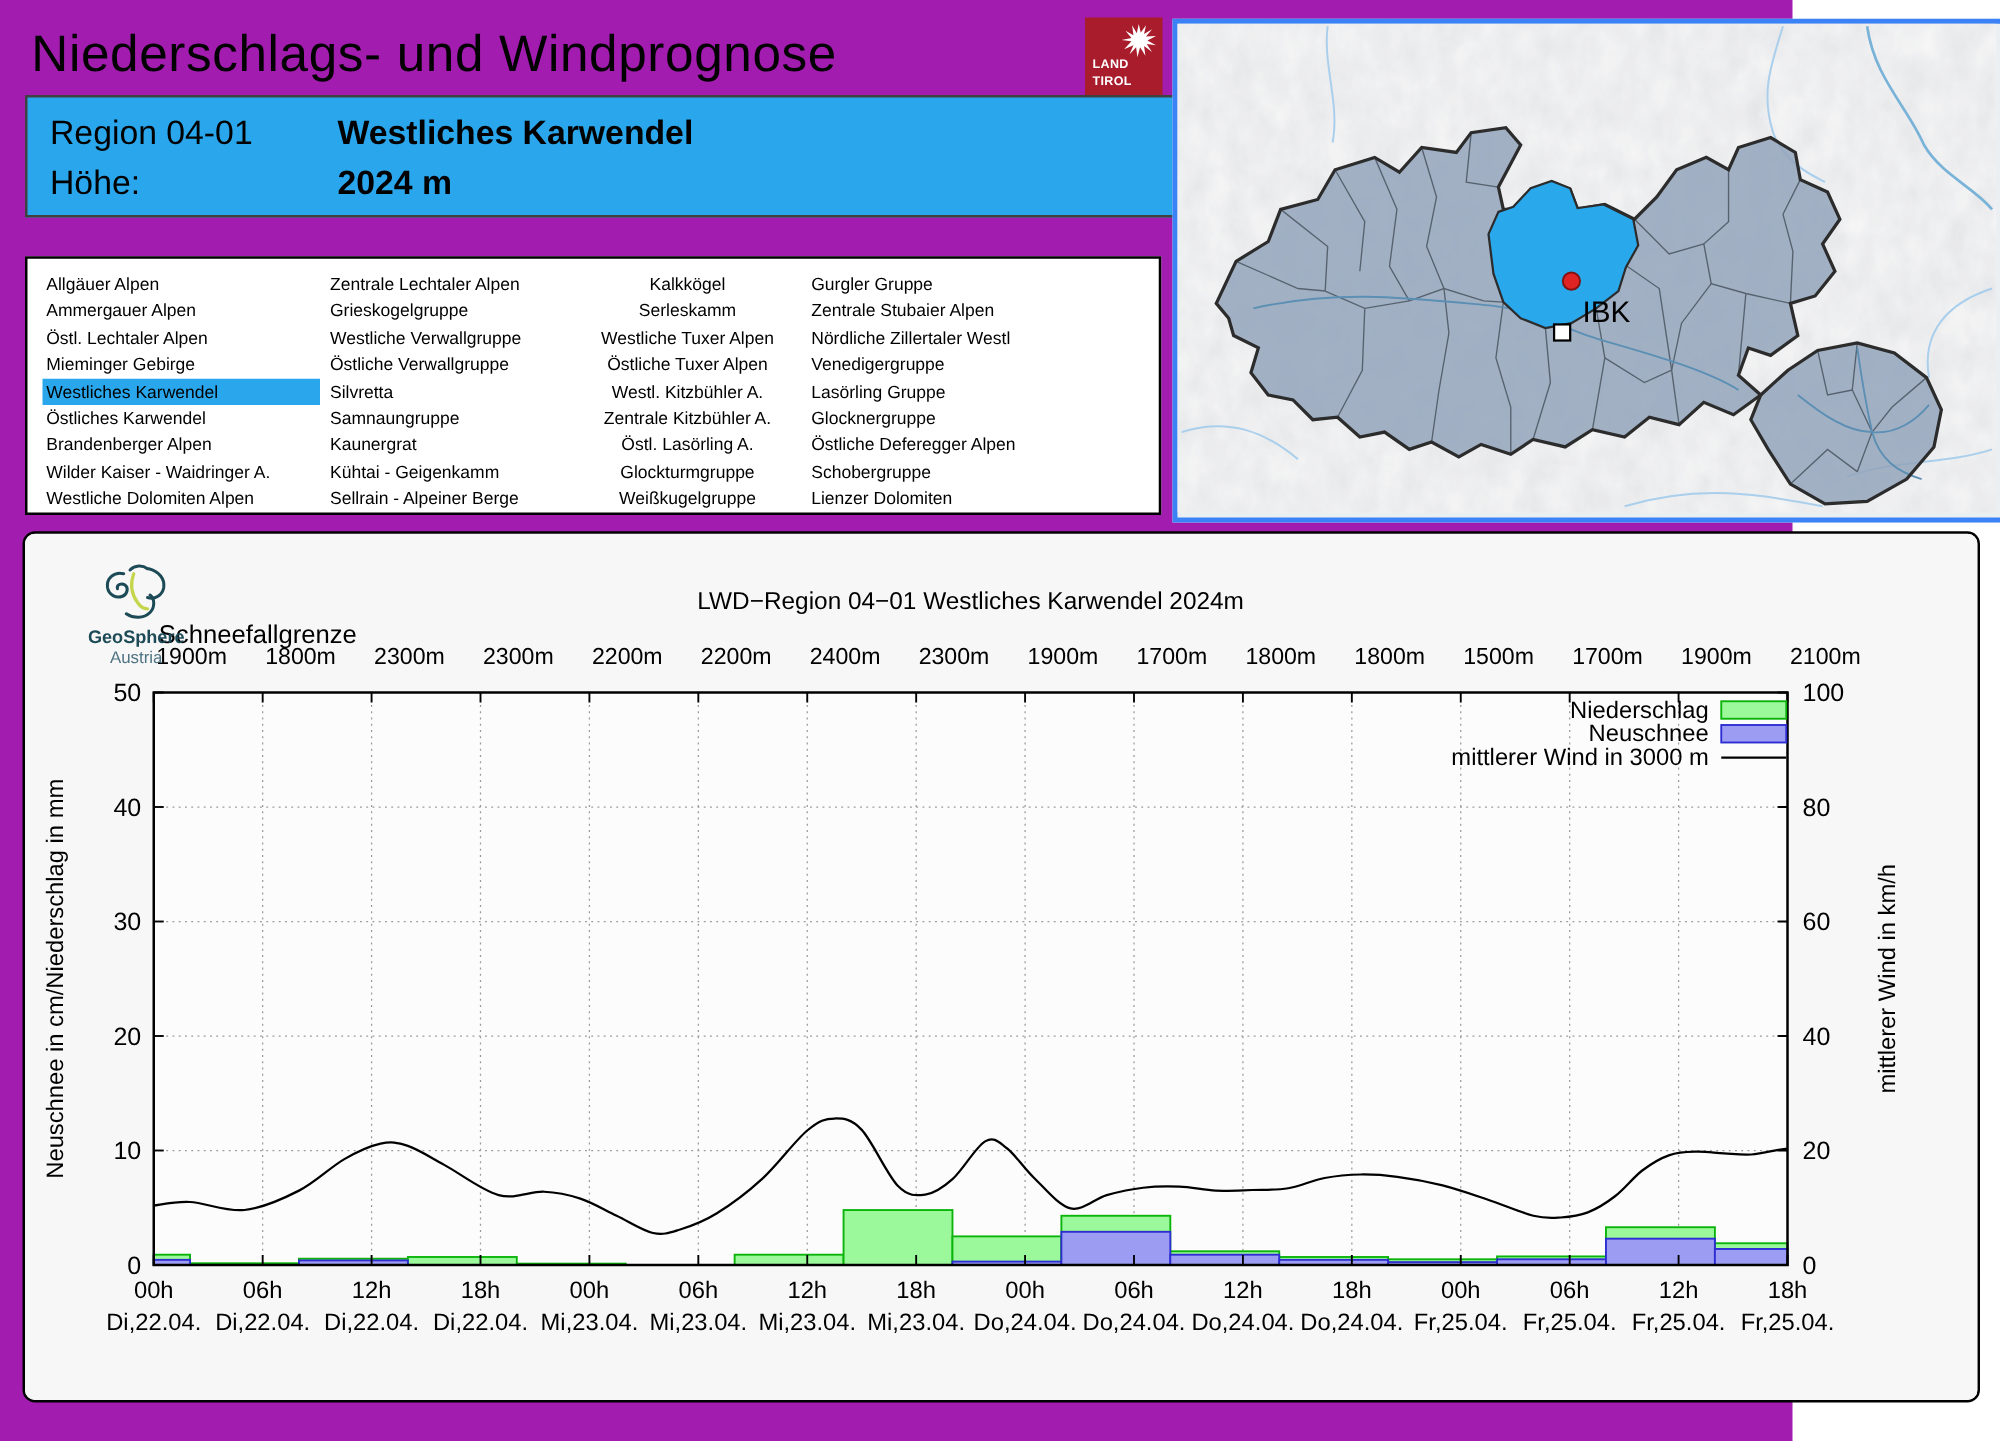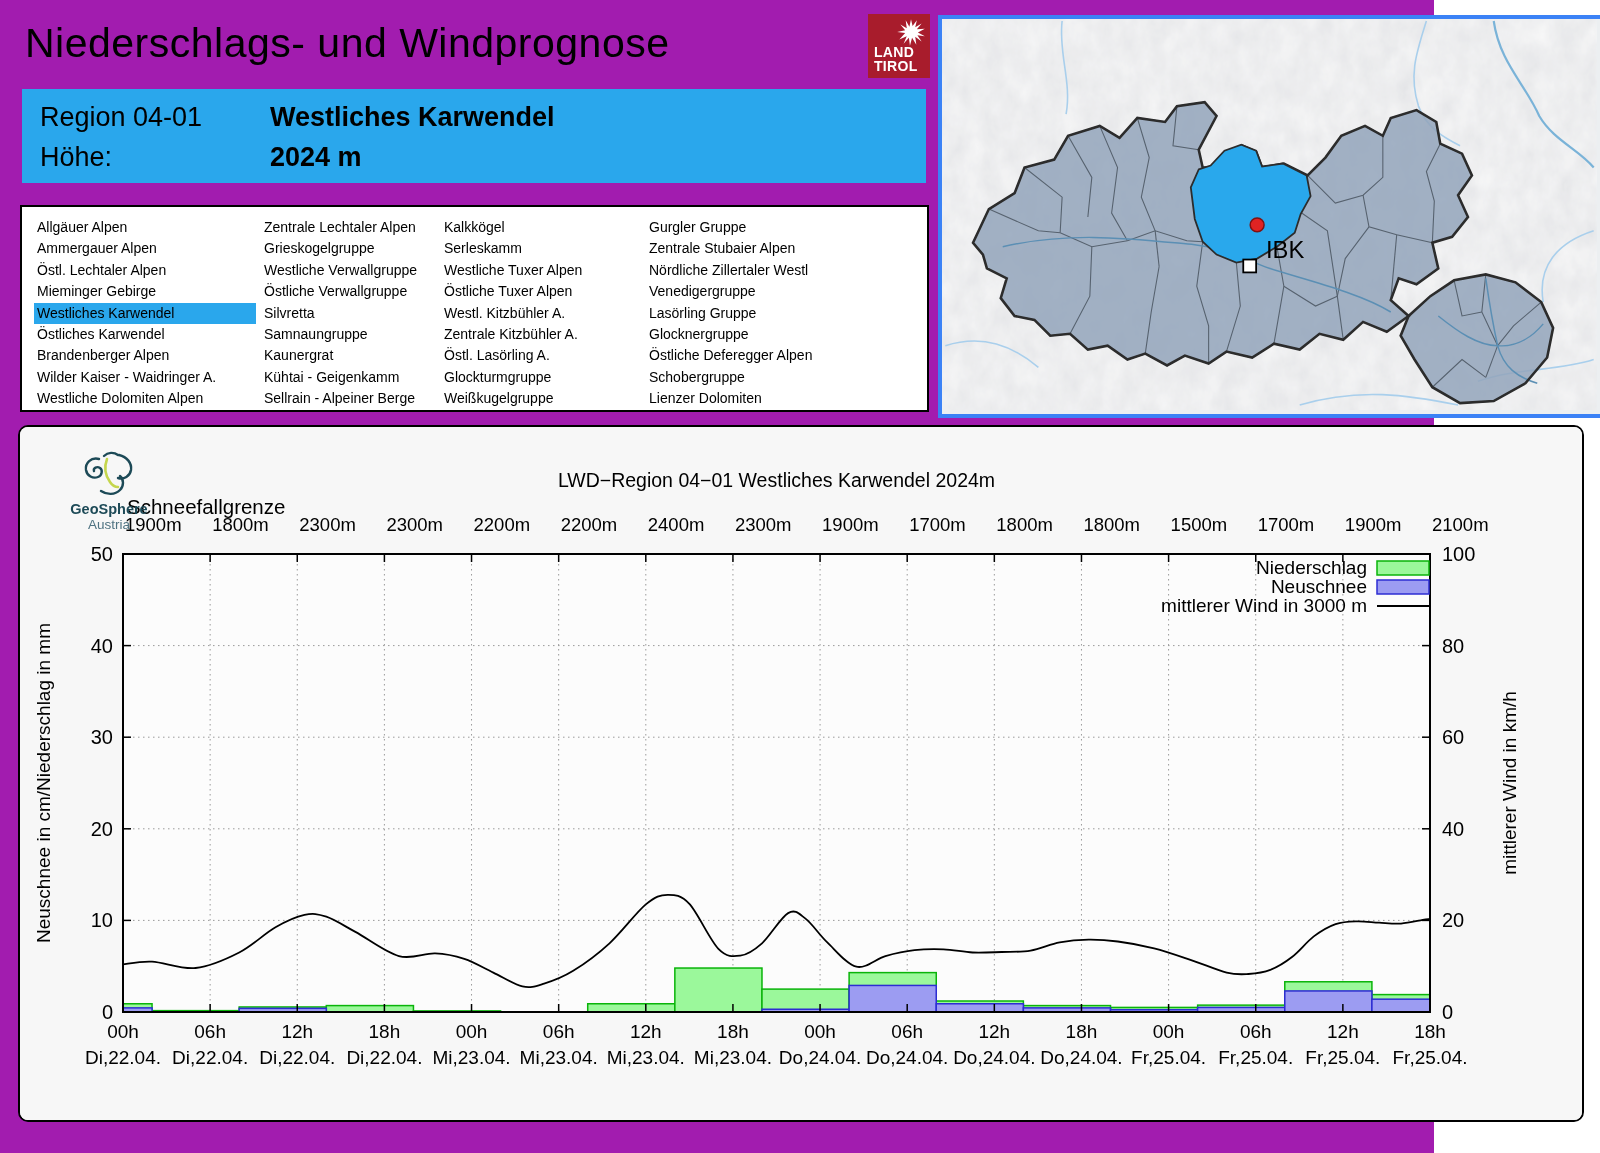--- a/index.html
+++ b/index.html
@@ -1,35 +1,35 @@
 <!DOCTYPE html>
 <html><head>
 <meta charset="utf-8">
 <style>
   html,body{margin:0;padding:0;background:#fff;width:1600px;height:1153px;overflow:hidden;
     font-family:"Liberation Sans","DejaVu Sans",sans-serif;color:#000;}
   .page{position:relative;width:1434px;height:1153px;background:#a21caf;}
   .page-title{position:absolute;left:25px;top:20px;font-size:41px;font-weight:400;letter-spacing:.5px;}
   
   .tirol-logo{position:absolute;left:868px;top:14px;width:62px;height:64px;background:#a81c2c;}
-  .tirol-logo .tl-text{position:absolute;left:6px;bottom:5px;color:#fff;font-size:14px;font-weight:bold;line-height:14px;letter-spacing:.3px;}
+  .tirol-logo .tl-text{position:absolute;left:6px;bottom:5px;color:#fff;font-size:10px;font-weight:bold;line-height:14px;letter-spacing:.3px;}
   .tirol-logo svg{position:absolute;right:2px;top:2px;}
   
-  .region-header{position:absolute;left:20px;top:87px;width:904px;height:94px;background:#2aa7ec;border:2px solid #a21caf;}
+  .region-header{position:absolute;left:20px;top:76px;width:904px;height:94px;background:#2aa7ec;border:2px solid #404040;padding-left:45px;}
   .rh-row{position:absolute;left:18px;font-size:27px;}
   .rh-row.r1{top:13px;}
   .rh-row.r2{top:53px;}
   .rh-val{position:absolute;left:230px;top:0;font-weight:bold;white-space:nowrap;}
   .rh-lab{white-space:nowrap;}
   
   .region-list{position:absolute;left:20px;top:205px;width:905px;height:203px;border:2px solid #000;background:#fff;}
   .rl-col{position:absolute;top:10px;}
   .rl-col.c0{left:12px;width:222px;}
   .rl-col.c1{left:239px;width:198px;}
-  .rl-col.c2{left:419px;width:180px;}
+  .rl-col.c2{left:438px;width:180px;text-align:center;}
   .rl-col.c3{left:624px;width:270px;}
   .rl-item{display:block;font-size:14px;line-height:21.4px;padding:0 3px;white-space:nowrap;cursor:pointer;}
   .rl-item.selected{background:#2aa7ec;}
   
   .map-box{position:absolute;left:938px;top:15px;width:659px;height:395px;border:4px solid #3b82f6;background:#eceff1;}
   .map-box svg{display:block;}
   
   .chart-panel{position:absolute;left:18px;top:425px;width:1562px;height:693px;border:2px solid #000;border-radius:10px;background:#f7f7f7;overflow:hidden;}
   #chart-host{position:absolute;left:0;top:0;width:1562px;height:693px;}
   #chart-host svg text{font-family:"Liberation Sans","DejaVu Sans",sans-serif;fill:#000;}

